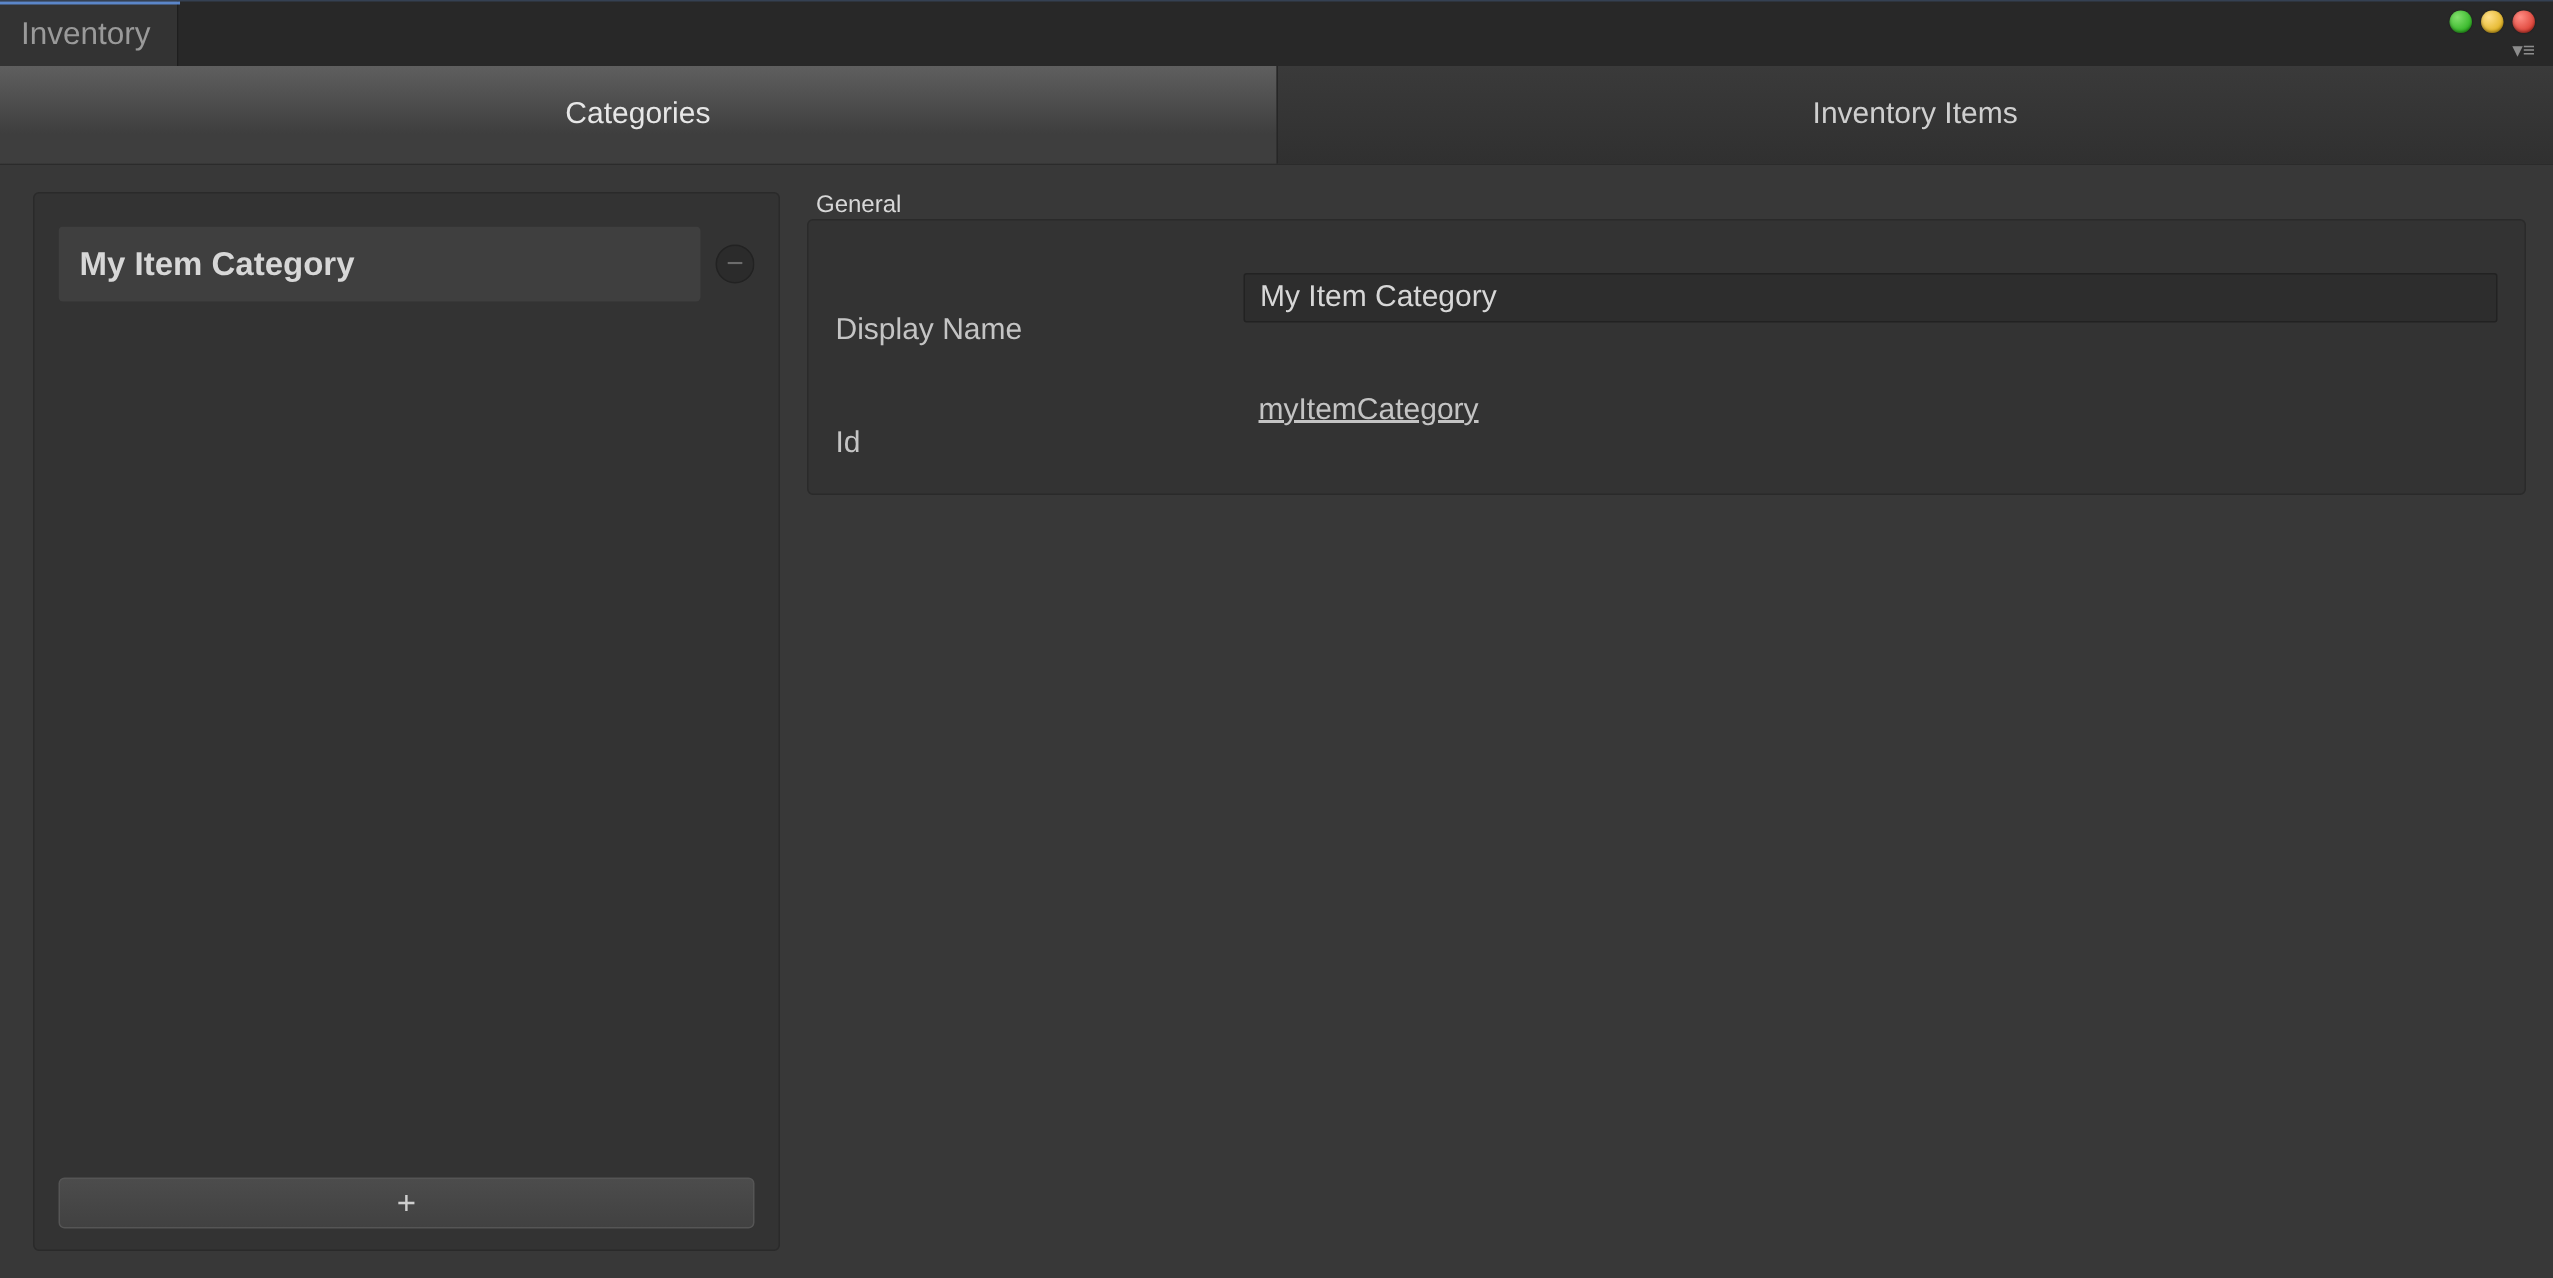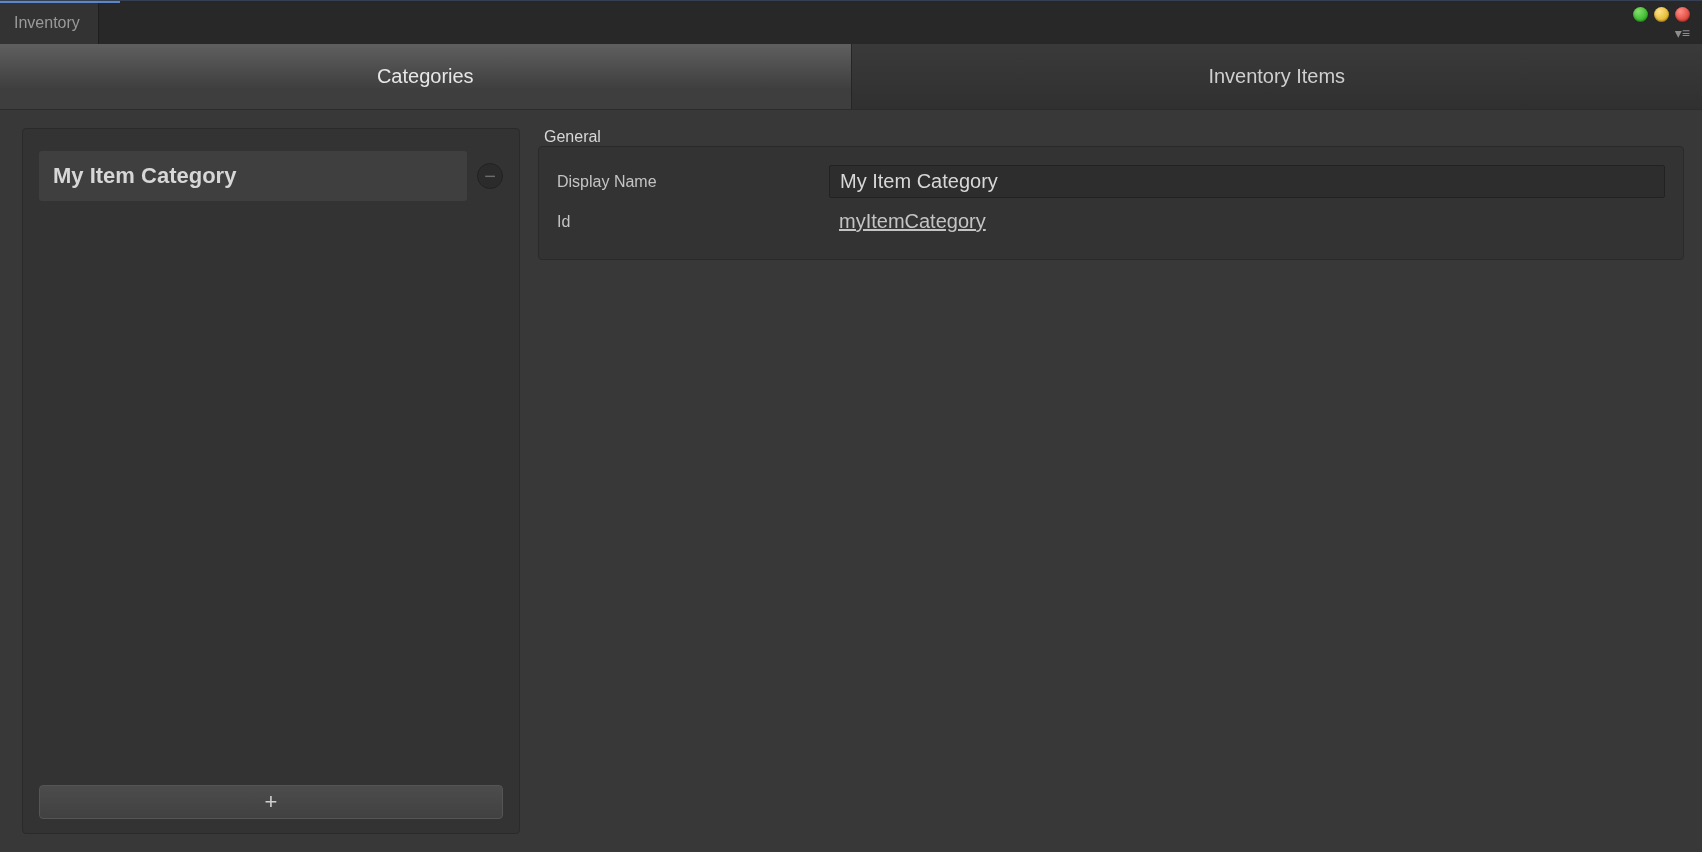--- a/index.html
+++ b/index.html
@@ -26,21 +26,21 @@
       top: 0; left: 0;
       height: 2px; width: 120px;
       background: #5b86c9;
     }
     .window-tab {
       padding: 0 18px 0 14px;
       display: flex;
       align-items: center;
       background: #333333;
       border-right: 1px solid #1e1e1e;
-      font-size: 16px;
+      font-size: 21px;
       color: #9a9a9a;
     }
     .window-controls {
       position: absolute;
       right: 12px;
       top: 6px;
       display: flex;
       flex-direction: column;
       align-items: flex-end;
       gap: 2px;
@@ -159,22 +159,23 @@
       padding: 14px 18px 18px 18px;
     }
     .field-row {
       display: flex;
       align-items: center;
       gap: 16px;
       padding: 4px 0;
     }
     .field-label {
       width: 256px;
-      font-size: 16px;
+      font-size: 20px;
       color: #c4c4c4;
+      margin-top: 44px;
     }
     .text-input {
       flex: 1;
       background: #2d2d2d;
       border: 1px solid #222;
       border-radius: 2px;
       color: #d7d7d7;
       font-size: 20px;
       padding: 4px 10px;
       outline: none;

